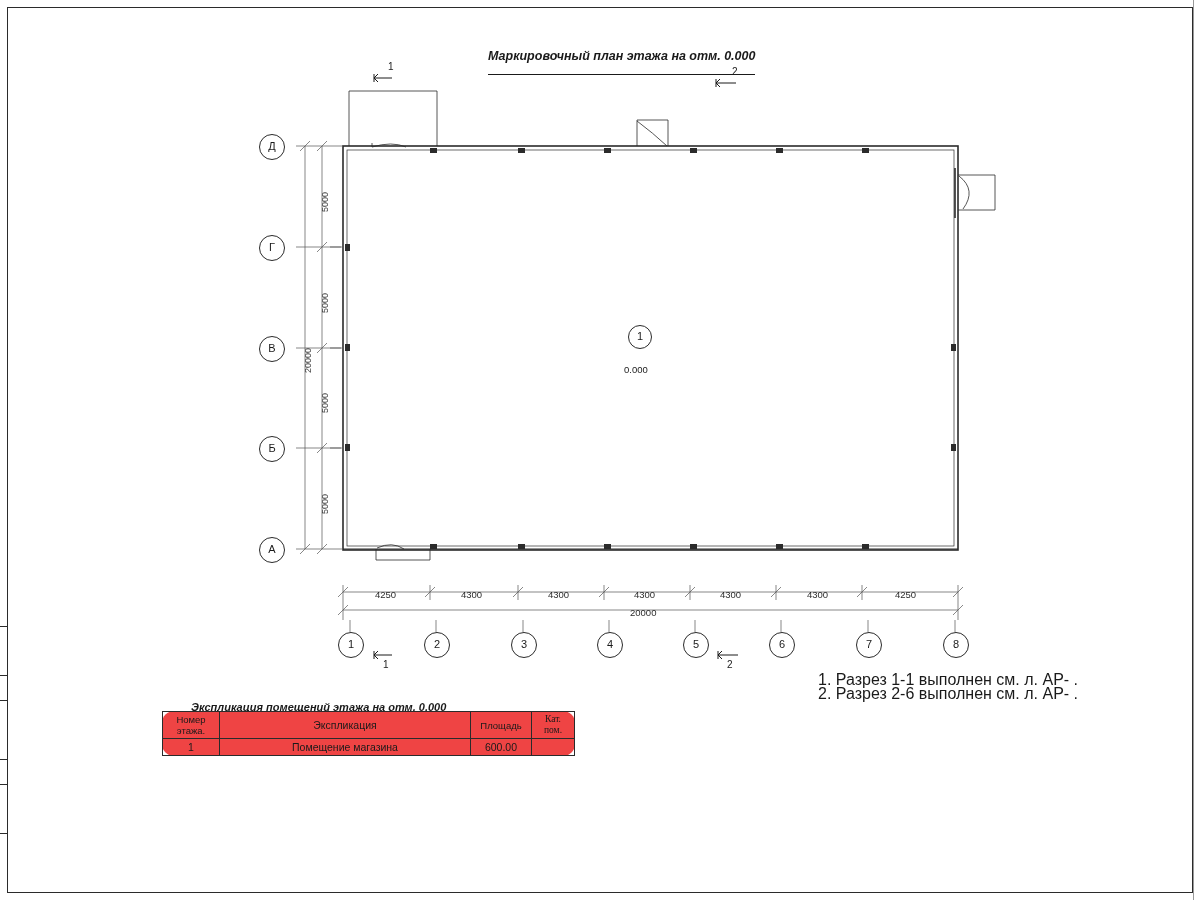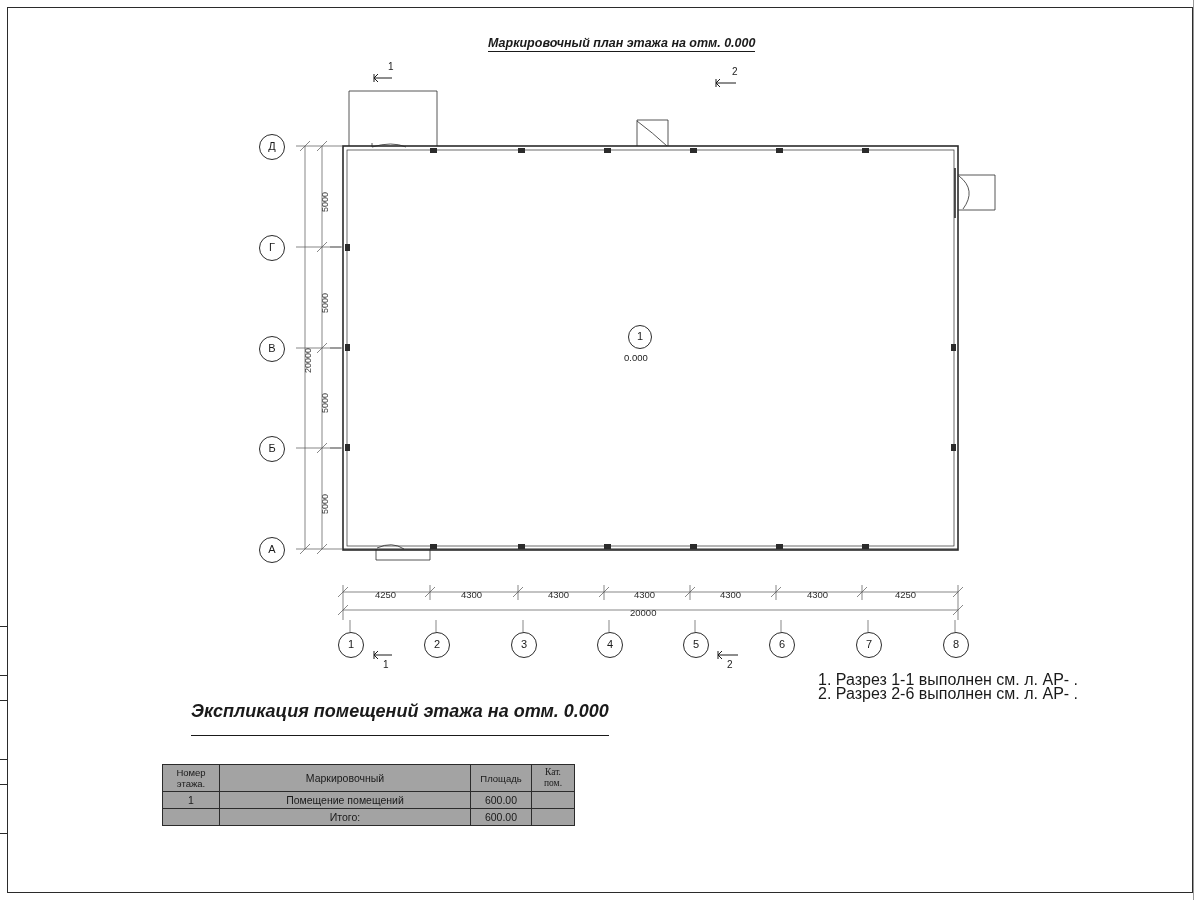--- a/index.html
+++ b/index.html
@@ -20,29 +20,29 @@
   .left-stub {
     position:absolute; left:0; width:7px; background:#ffffff; border-top:1px solid #2b2b2b; border-bottom:1px solid #2b2b2b;
     box-sizing:border-box;
   }
   .stub1 { top:626px; height:50px; }
   .stub2 { top:700px; height:60px; }
   .stub3 { top:784px; height:50px; }
 
   
   .plan-title {
-    position:absolute; left:488px; top:36px;
+    position:absolute; left:488px; top:49px;
     font-style:italic; font-weight:bold; font-size:12.5px;
-    border-bottom:1px solid #1a1a1a; padding-bottom:1px;
+    border-bottom:1px solid #1a1a1a; padding-bottom:11px;
     white-space:nowrap;
   }
   .expl-title {
     position:absolute; left:191px; top:701px;
-    font-style:italic; font-weight:bold; font-size:18px;
-    border-bottom:1px solid #1a1a1a; padding-bottom:13px;
+    font-style:italic; font-weight:bold; font-size:11px;
+    border-bottom:1px solid #1a1a1a; padding-bottom:4px;
     white-space:nowrap;
   }
 
   
   .plan { position:absolute; left:0; top:0; width:1200px; height:900px; }
 
   
   .bubble {
     position:absolute; width:24px; height:24px; border:1px solid #2b2b2b; border-radius:50%;
     background:#fff; font-size:11px; line-height:23px; text-align:center;
@@ -55,22 +55,22 @@
     background:#fff; font-size:11px; line-height:21px; text-align:center;
   }
   .room-level { position:absolute; font-size:9.5px; }
 
   .cut-label { position:absolute; font-size:10px; }
 
   .notes { position:absolute; left:818px; top:673px; font-size:16px; line-height:14px; }
 
   
   table.expl {
-    position:absolute; left:162px; top:764px;
-    border-collapse:collapse; font-size:10.5px; background:#a3a3a3;
+    position:absolute; left:162px; top:711px;
+    border-collapse:collapse; font-size:10.5px; background:#ef4444;border-radius:12px;
   }
   table.expl td, table.expl th {
     border:1px solid #2b2b2b; padding:2px 4px; font-weight:normal; text-align:center;
     vertical-align:middle;
   }
   .c-num { width:48px; }
   .c-name { width:242px; }
   .c-area { width:52px; }
   .c-cat  { width:34px;font-family:Liberation Serif, serif; }
   .name-cell { text-align:left; padding-left:6px; }
@@ -236,54 +236,48 @@
 <div class="dim-h" style="left:375px; top:589px;">4250</div>
 <div class="dim-h" style="left:461px; top:589px;">4300</div>
 <div class="dim-h" style="left:548px; top:589px;">4300</div>
 <div class="dim-h" style="left:634px; top:589px;">4300</div>
 <div class="dim-h" style="left:720px; top:589px;">4300</div>
 <div class="dim-h" style="left:807px; top:589px;">4300</div>
 <div class="dim-h" style="left:895px; top:589px;">4250</div>
 <div class="dim-h" style="left:630px; top:607px;">20000</div>
 
 <div class="room-tag" style="left:628px; top:325px;">1</div>
-<div class="room-level" style="left:624px; top:352px;">0.000</div>
+<div class="room-level" style="left:624px; top:364px;">0.000</div>
 
 <div class="cut-label" style="left:388px; top:61px;">1</div>
 <div class="cut-label" style="left:732px; top:66px;">2</div>
 <div class="cut-label" style="left:383px; top:659px;">1</div>
 <div class="cut-label" style="left:727px; top:659px;">2</div>
 
 <div class="notes">
   <div>1. Разрез 1-1 выполнен см. л. АР- .</div>
   <div>2. Разрез 2-6 выполнен см. л. АР- .</div>
 </div>
 
 <table class="expl">
   <thead>
     <tr>
       <th class="c-num hdr-small">
         <div>Номер</div>
         <div>этажа.</div>
       </th>
-      <th class="c-name">Маркировочный</th>
+      <th class="c-name">Экспликация</th>
       <th class="c-area hdr-small">Площадь</th>
       <th class="c-cat hdr-small">
         <div>Кат.</div>
         <div>пом.</div>
       </th>
     </tr>
   </thead>
   <tbody>
     <tr>
       <td>1</td>
-      <td class="name-cell">Помещение помещений</td>
-      <td>600.00</td>
-      <td></td>
-    </tr>
-    <tr>
-      <td></td>
-      <td class="total-cell">Итого:</td>
+      <td class="name-cell">Помещение магазина</td>
       <td>600.00</td>
       <td></td>
     </tr>
   </tbody>
 </table>
 
 </body></html>

